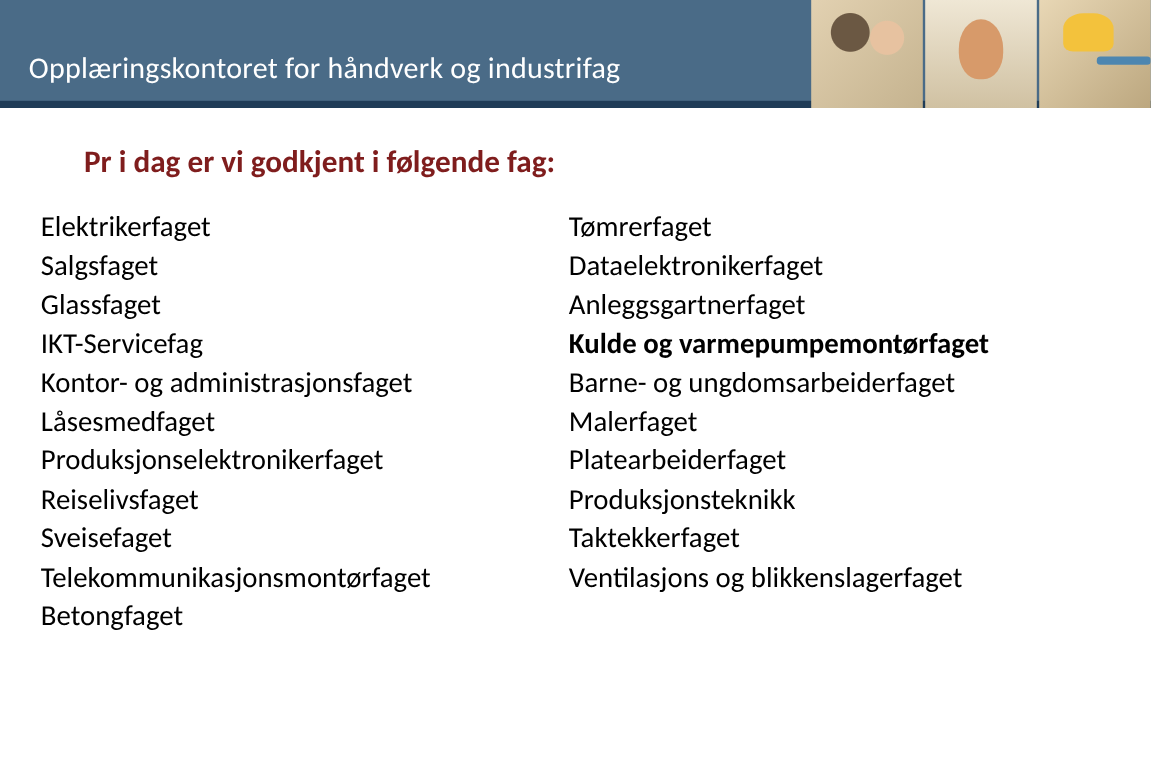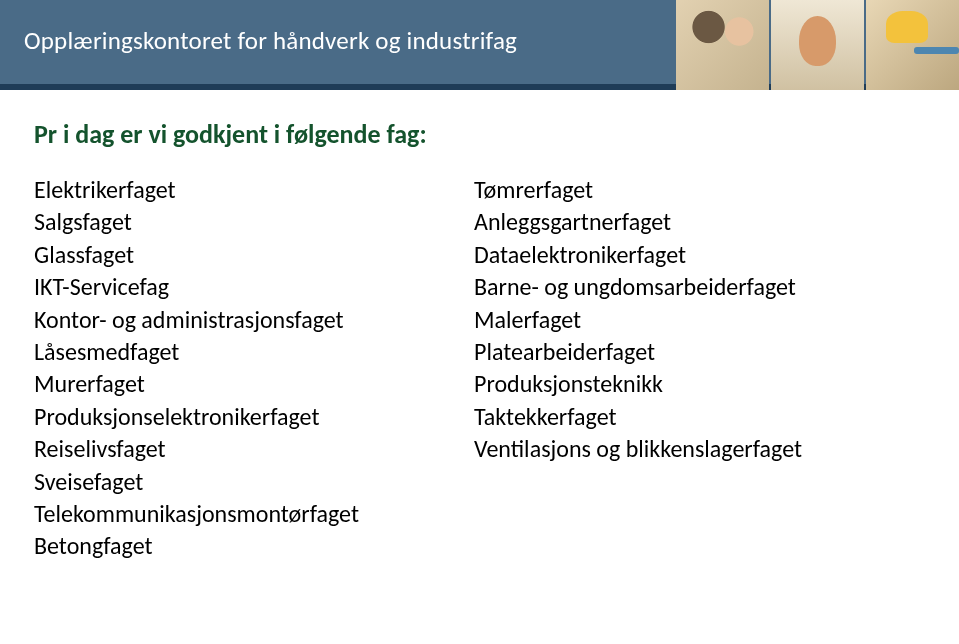--- a/index.html
+++ b/index.html
@@ -15,20 +15,21 @@
     height: 90px;
     padding: 25px 24px 0 24px;
     position: relative;
     border-bottom: 6px solid #1f3c57;
   }
   .header-title {
     color: #ffffff;
     font-size: 25px;
     font-weight: 400;
     letter-spacing: 0.2px;
+    margin-top: 16px;
   }
   .header-images {
     position: absolute;
     right: 0;
     top: 0;
     height: 100%;
     display: flex;
   }
   .header-image {
     width: 93px;
@@ -63,24 +64,25 @@
   }
   .hi3::after{
     content:"";position:absolute;left:52%;top:52%;width:48%;height:8%;
     background:#4d86b0;border-radius:3px;
   }
 
   .content {
     padding: 28px 34px 0 34px;
   }
   .intro {
-    color: #14532d;
+    color: #7f1d1d;
     font-size: 26px;
     font-weight: 700;
     margin-bottom: 24px;
+    margin-left: 36px;
   }
   .columns {
     display: flex;
     gap: 0;
     font-size: 24px;
     line-height: 1.35;
     color: #000000;
   }
   .col-left { width: 440px; }
   .col-right { }
@@ -102,31 +104,31 @@
   <div class="intro">Pr i dag er vi godkjent i følgende fag:</div>
 
   <div class="columns">
     <div class="col-left">
       <div>Elektrikerfaget</div>
       <div>Salgsfaget</div>
       <div>Glassfaget</div>
       <div>IKT-Servicefag</div>
       <div>Kontor- og administrasjonsfaget</div>
       <div>Låsesmedfaget</div>
-      <div>Murerfaget</div>
       <div>Produksjonselektronikerfaget</div>
       <div>Reiselivsfaget</div>
       <div>Sveisefaget</div>
       <div>Telekommunikasjonsmontørfaget</div>
       <div>Betongfaget</div>
     </div>
     <div class="col-right">
       <div>Tømrerfaget</div>
+      <div>Dataelektronikerfaget</div>
       <div>Anleggsgartnerfaget</div>
-      <div>Dataelektronikerfaget</div>
+      <div class="bold">Kulde og varmepumpemontørfaget</div>
       <div>Barne- og ungdomsarbeiderfaget</div>
       <div>Malerfaget</div>
       <div>Platearbeiderfaget</div>
       <div>Produksjonsteknikk</div>
       <div>Taktekkerfaget</div>
       <div>Ventilasjons og blikkenslagerfaget</div>
     </div>
   </div>
 </div>
 

